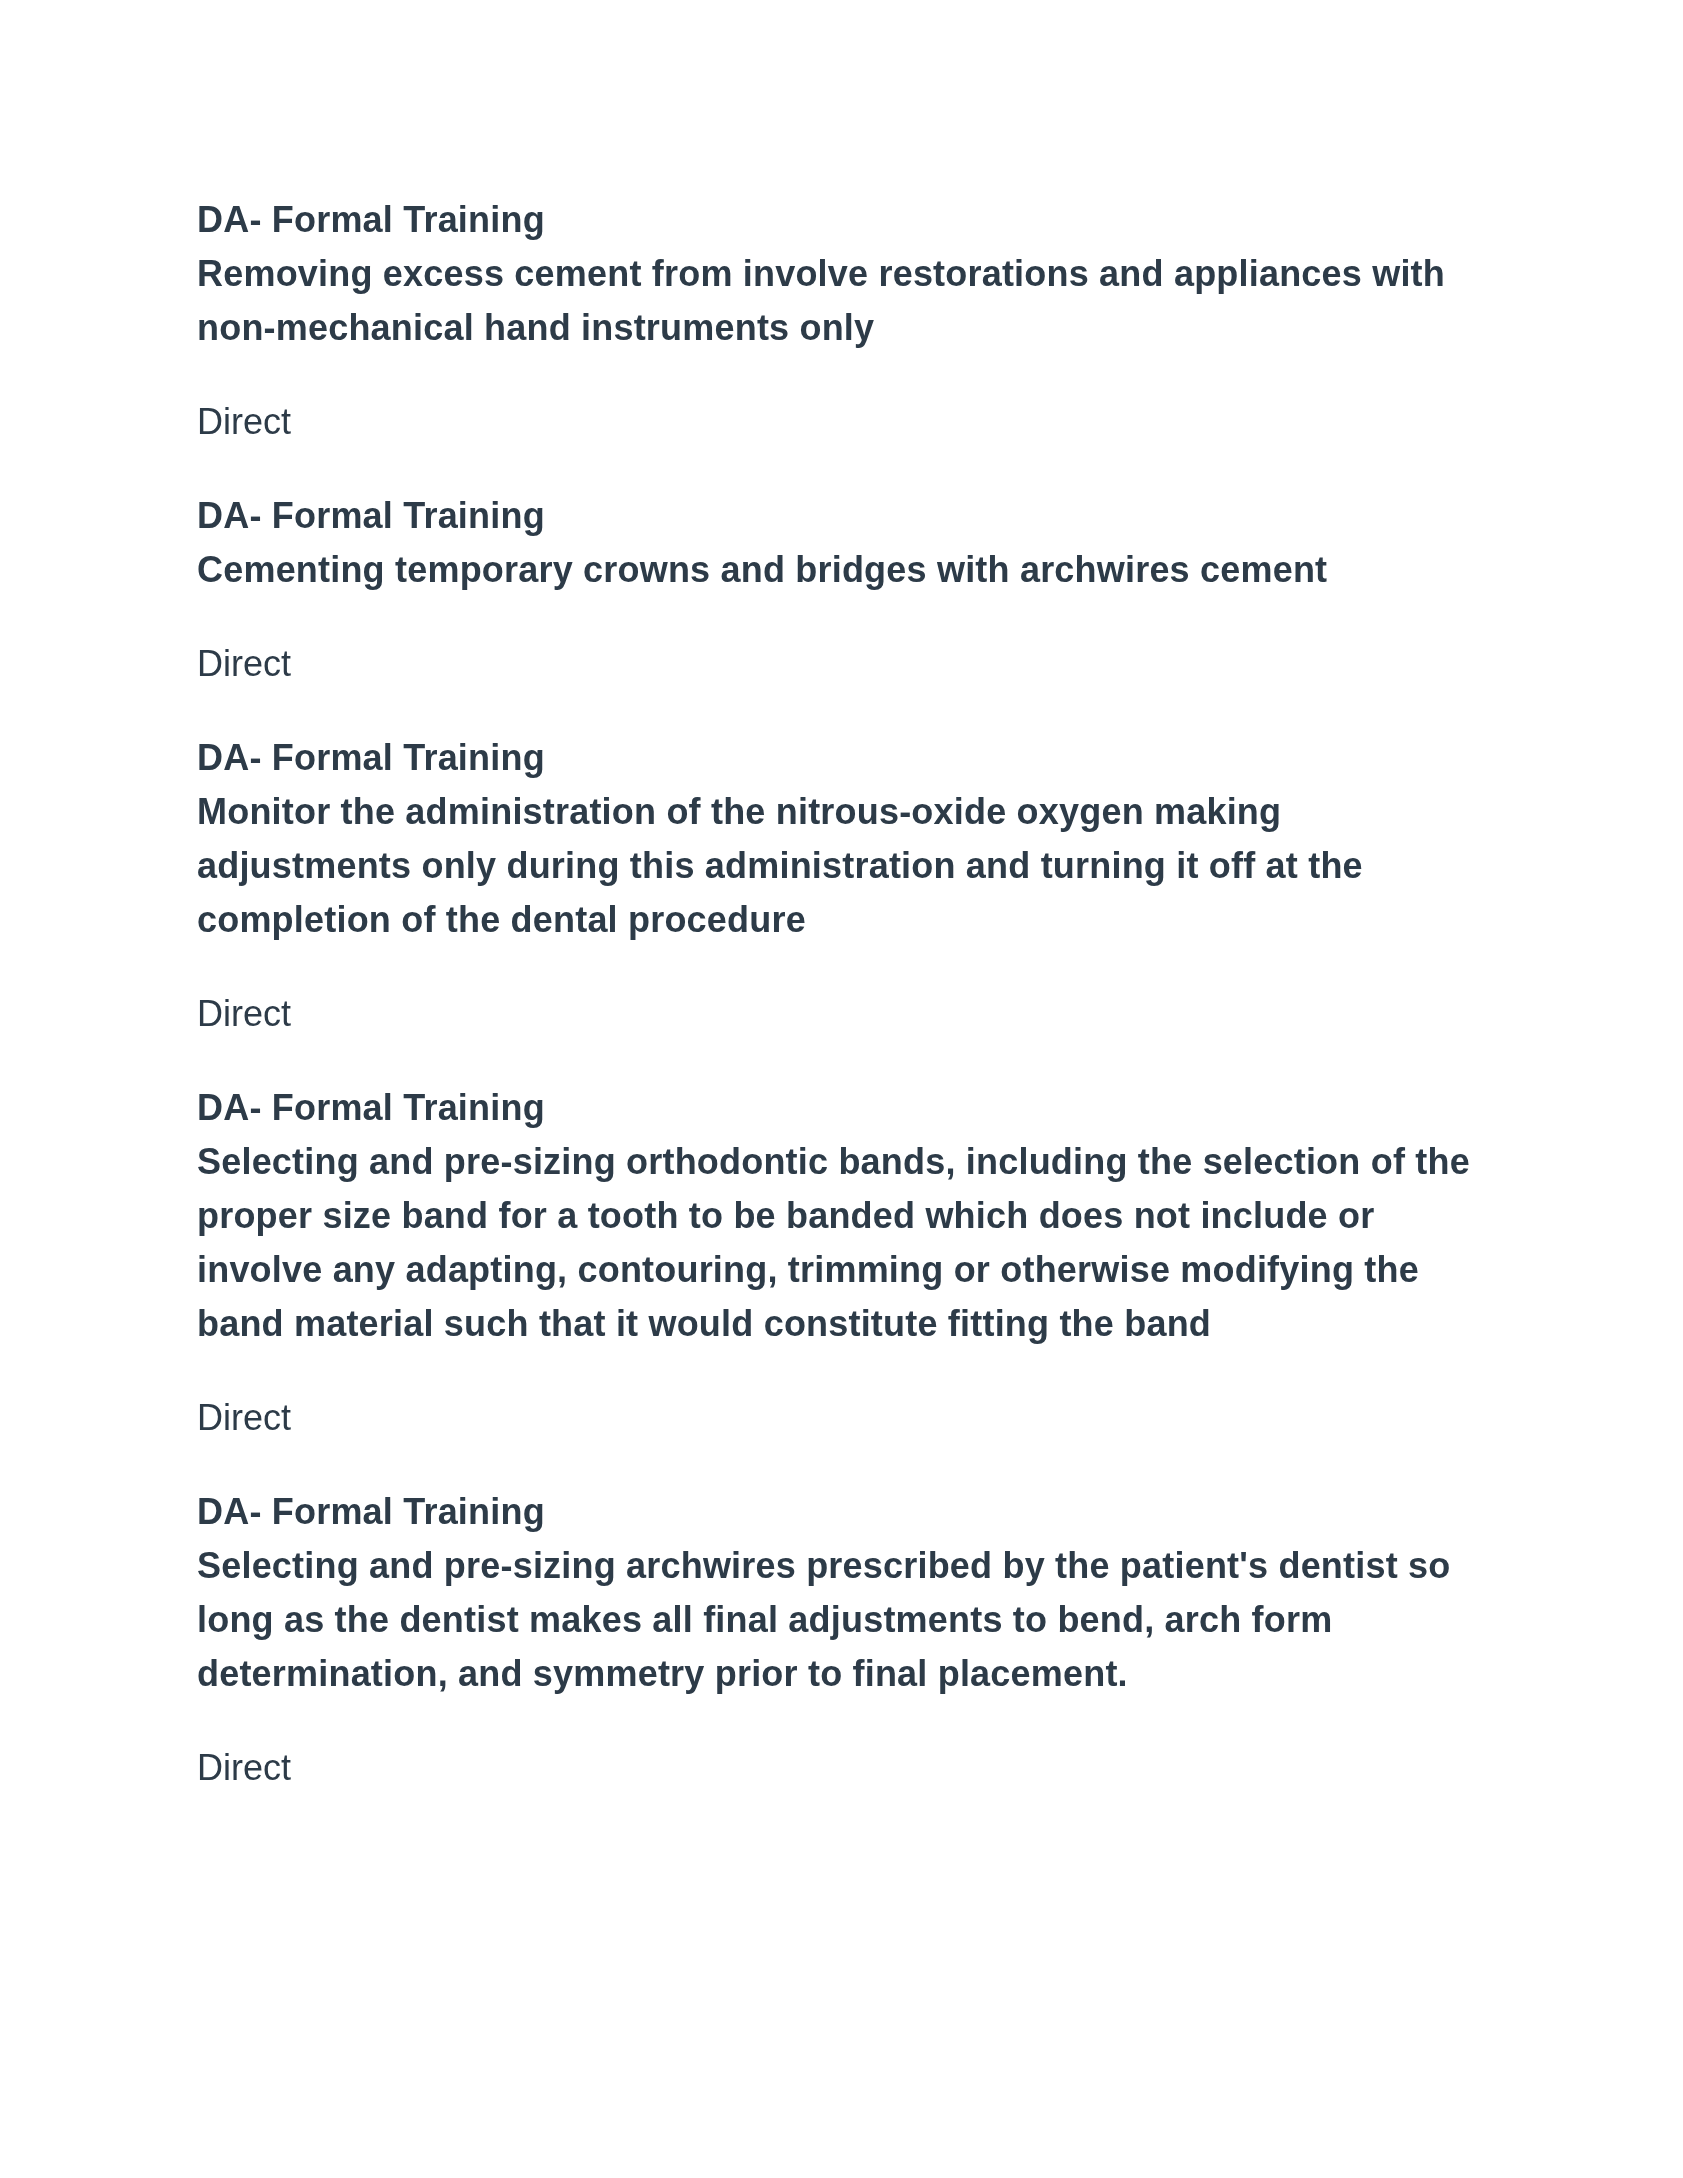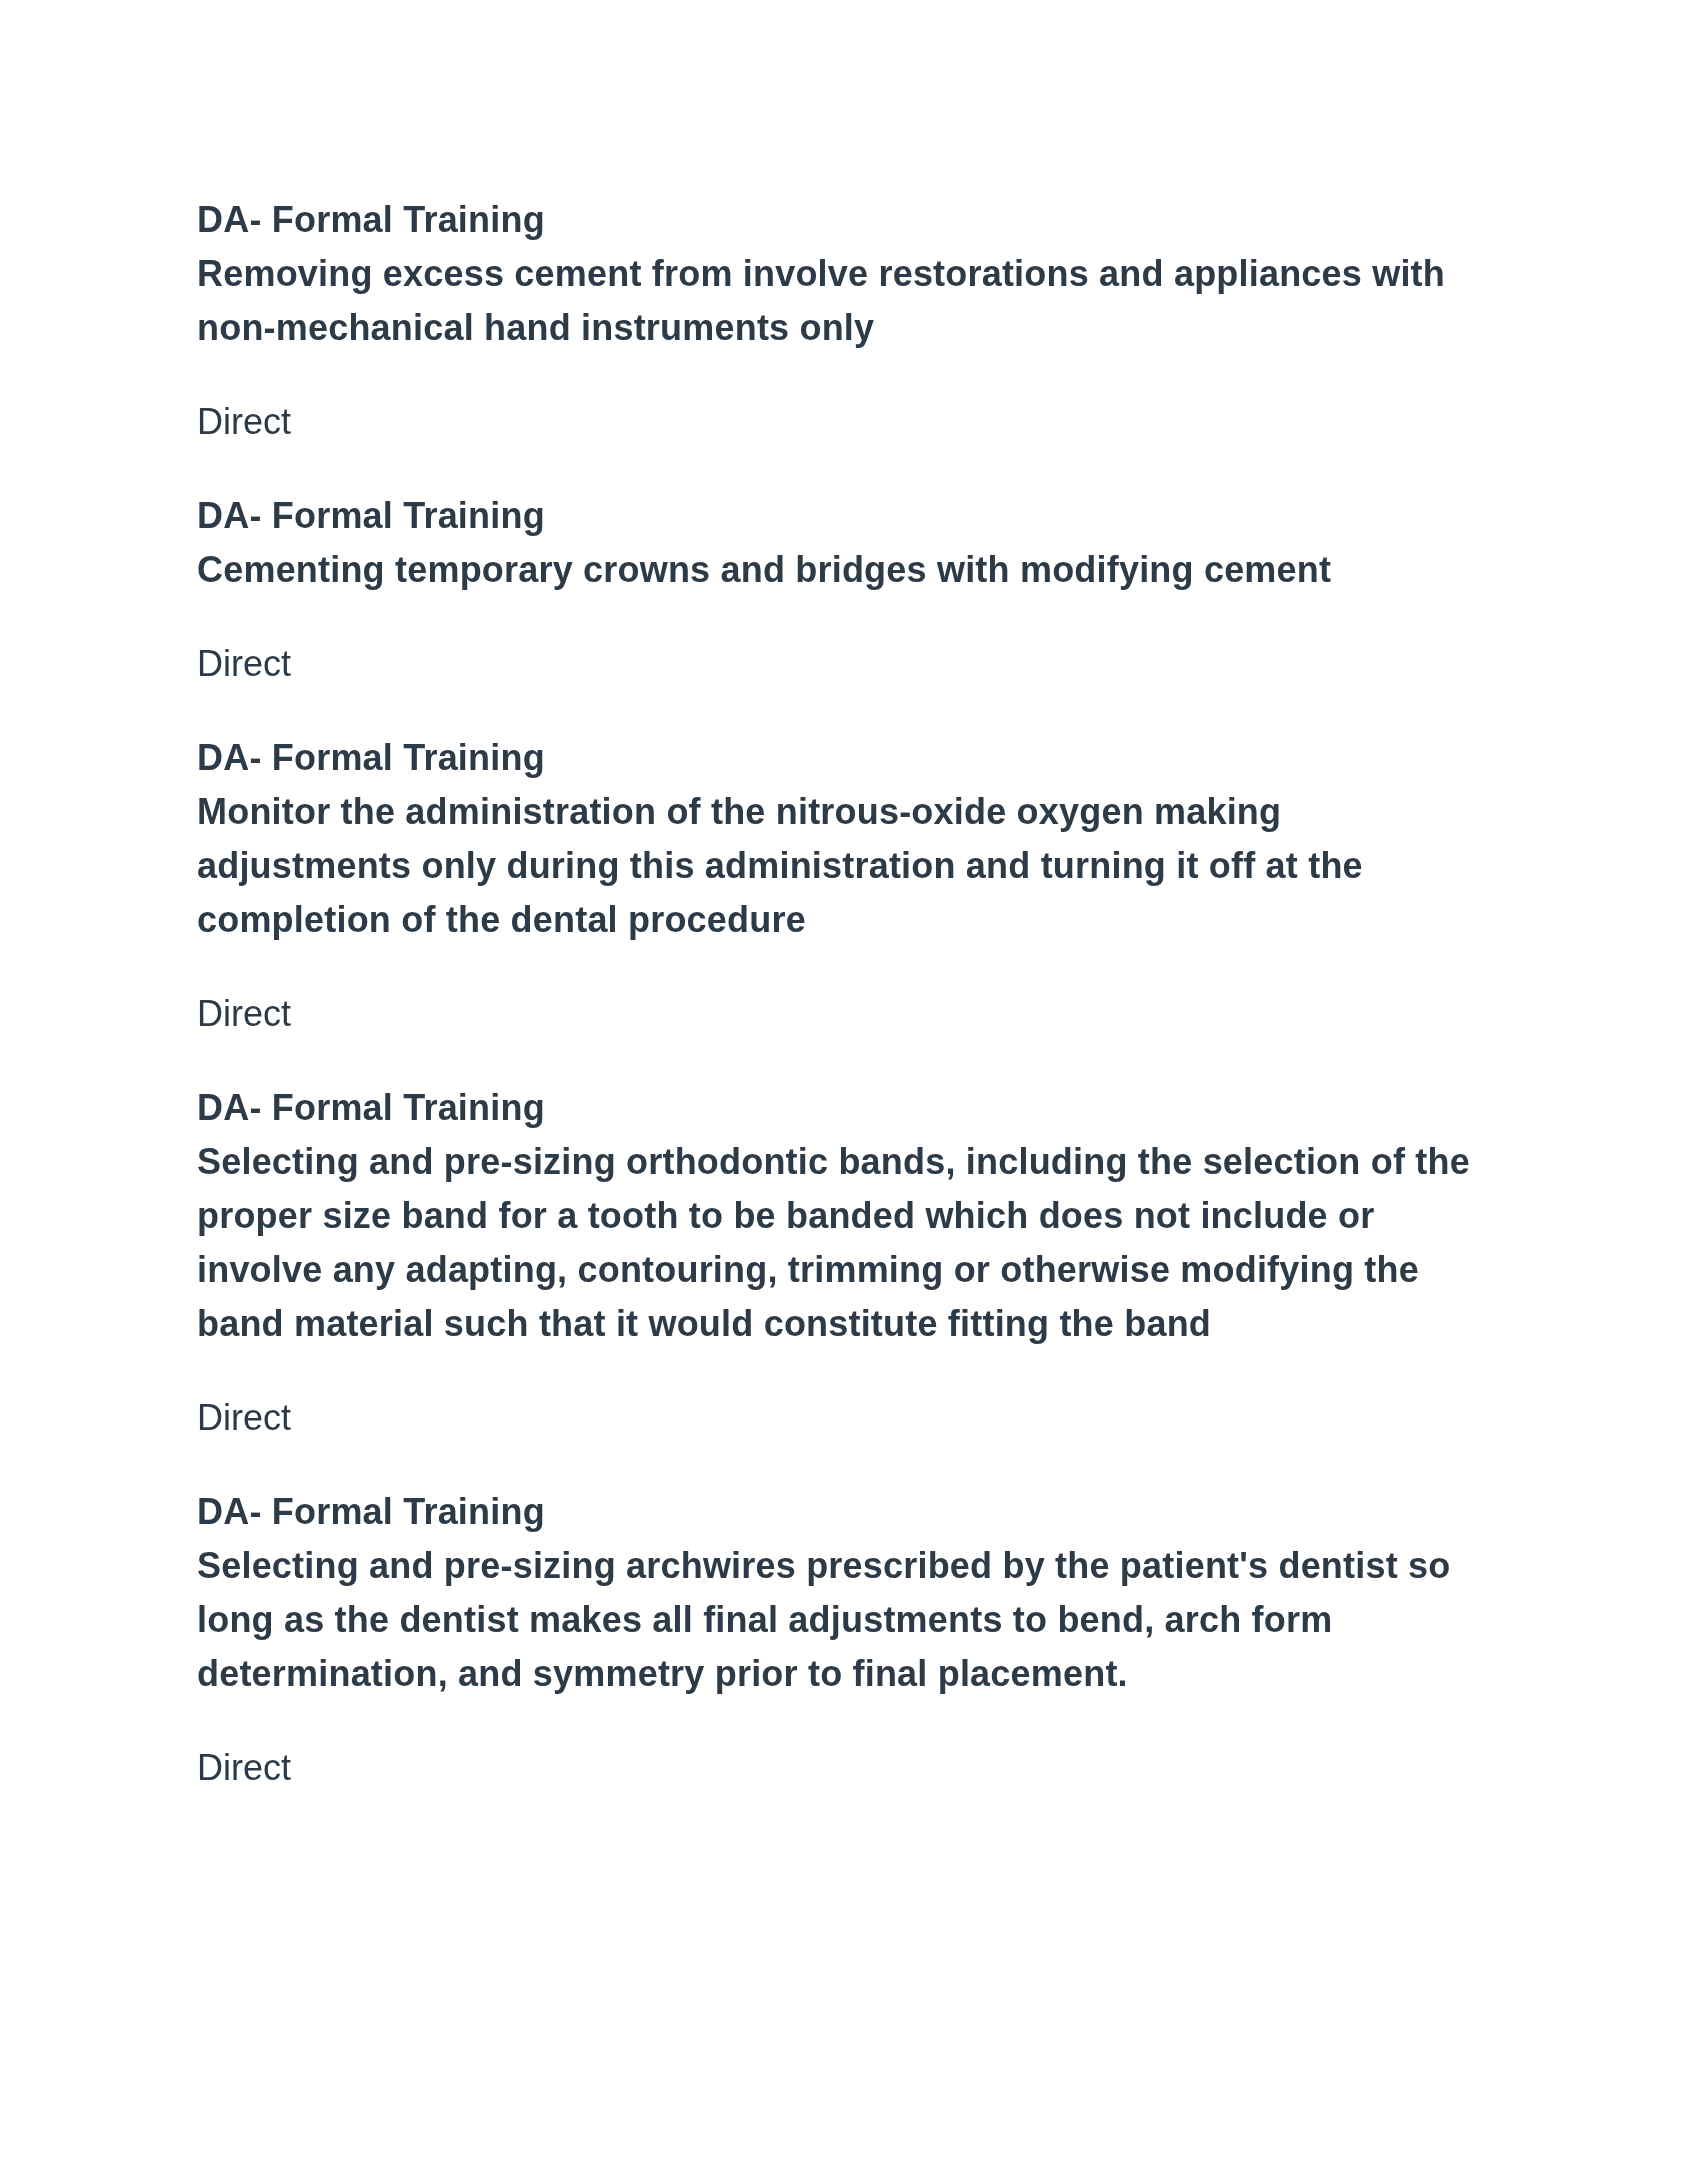--- a/index.html
+++ b/index.html
@@ -38,21 +38,21 @@
 
 <div class="page">
   <div class="content">
 
     <section>
       <p class="entry-text"><span>DA- Formal Training</span><br><span>Removing excess cement from involve restorations and appliances with non-mechanical hand instruments only</span></p>
       <p class="supervision">Direct</p>
     </section>
 
     <section>
-      <p class="entry-text"><span>DA- Formal Training</span><br><span>Cementing temporary crowns and bridges with modifying cement</span></p>
+      <p class="entry-text"><span>DA- Formal Training</span><br><span>Cementing temporary crowns and bridges with archwires cement</span></p>
       <p class="supervision">Direct</p>
     </section>
 
     <section>
       <p class="entry-text"><span>DA- Formal Training</span><br><span>Monitor the administration of the nitrous-oxide oxygen making adjustments only during this administration and turning it off at the completion of the dental procedure</span></p>
       <p class="supervision">Direct</p>
     </section>
 
     <section>
       <p class="entry-text"><span>DA- Formal Training</span><br><span>Selecting and pre-sizing orthodontic bands, including the selection of the proper size band for a tooth to be banded which does not include or involve any adapting, contouring, trimming or otherwise modifying the band material such that it would constitute fitting the band</span></p>

